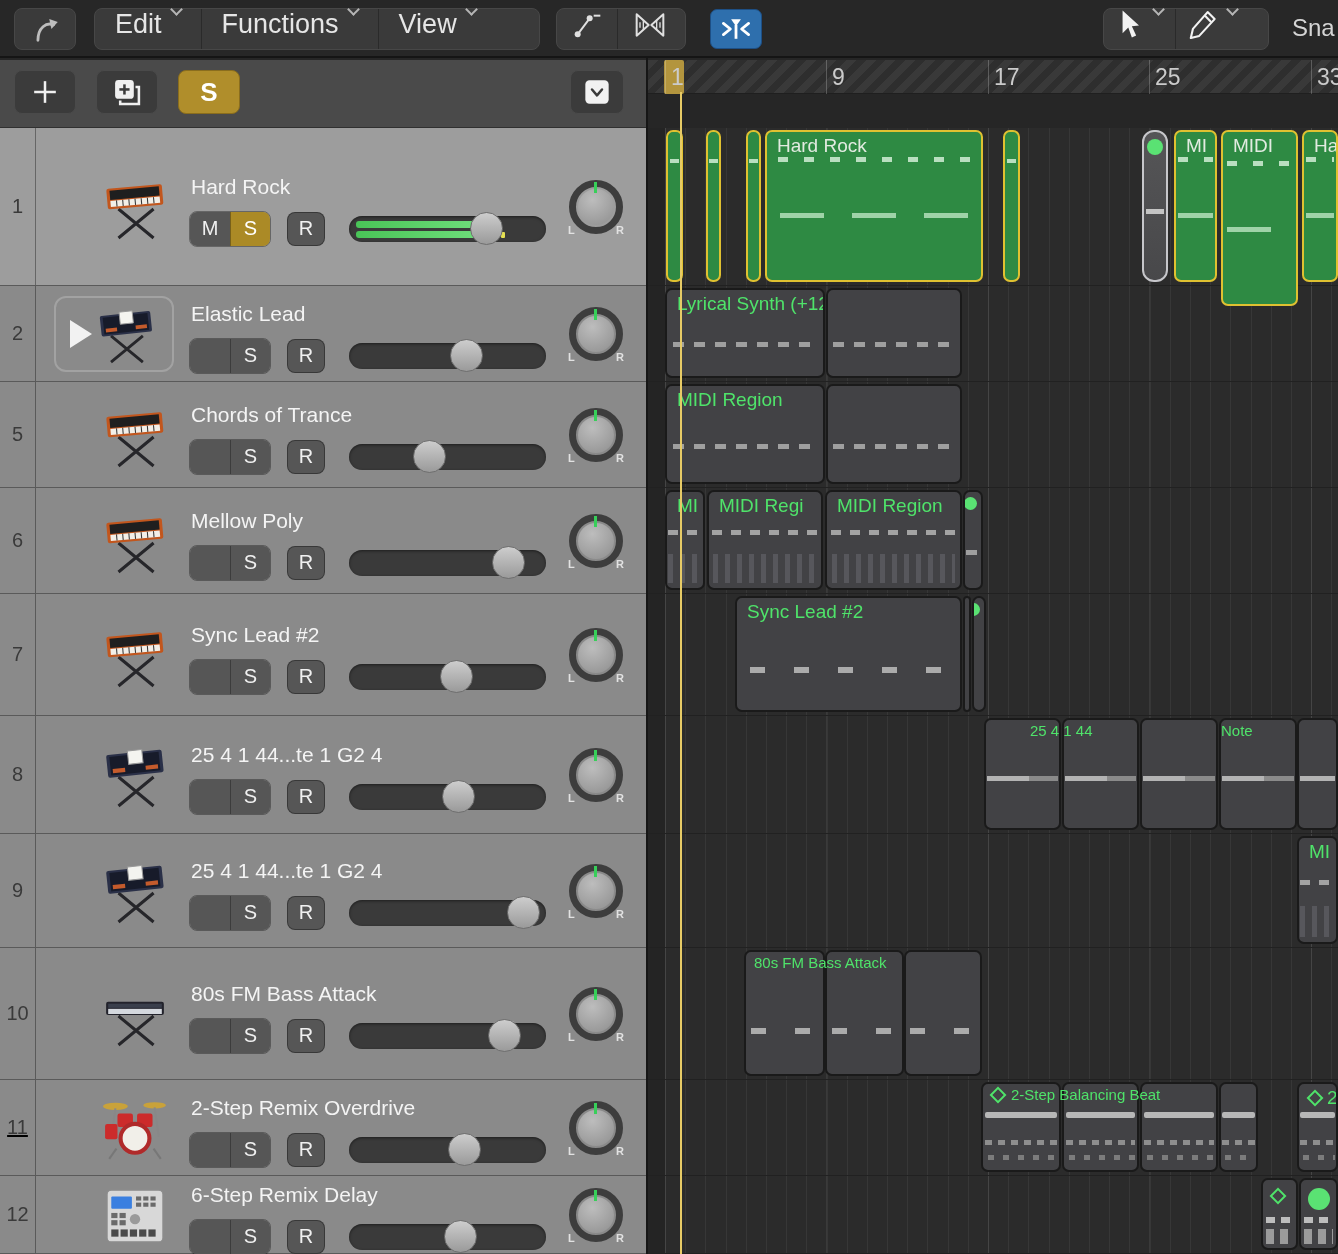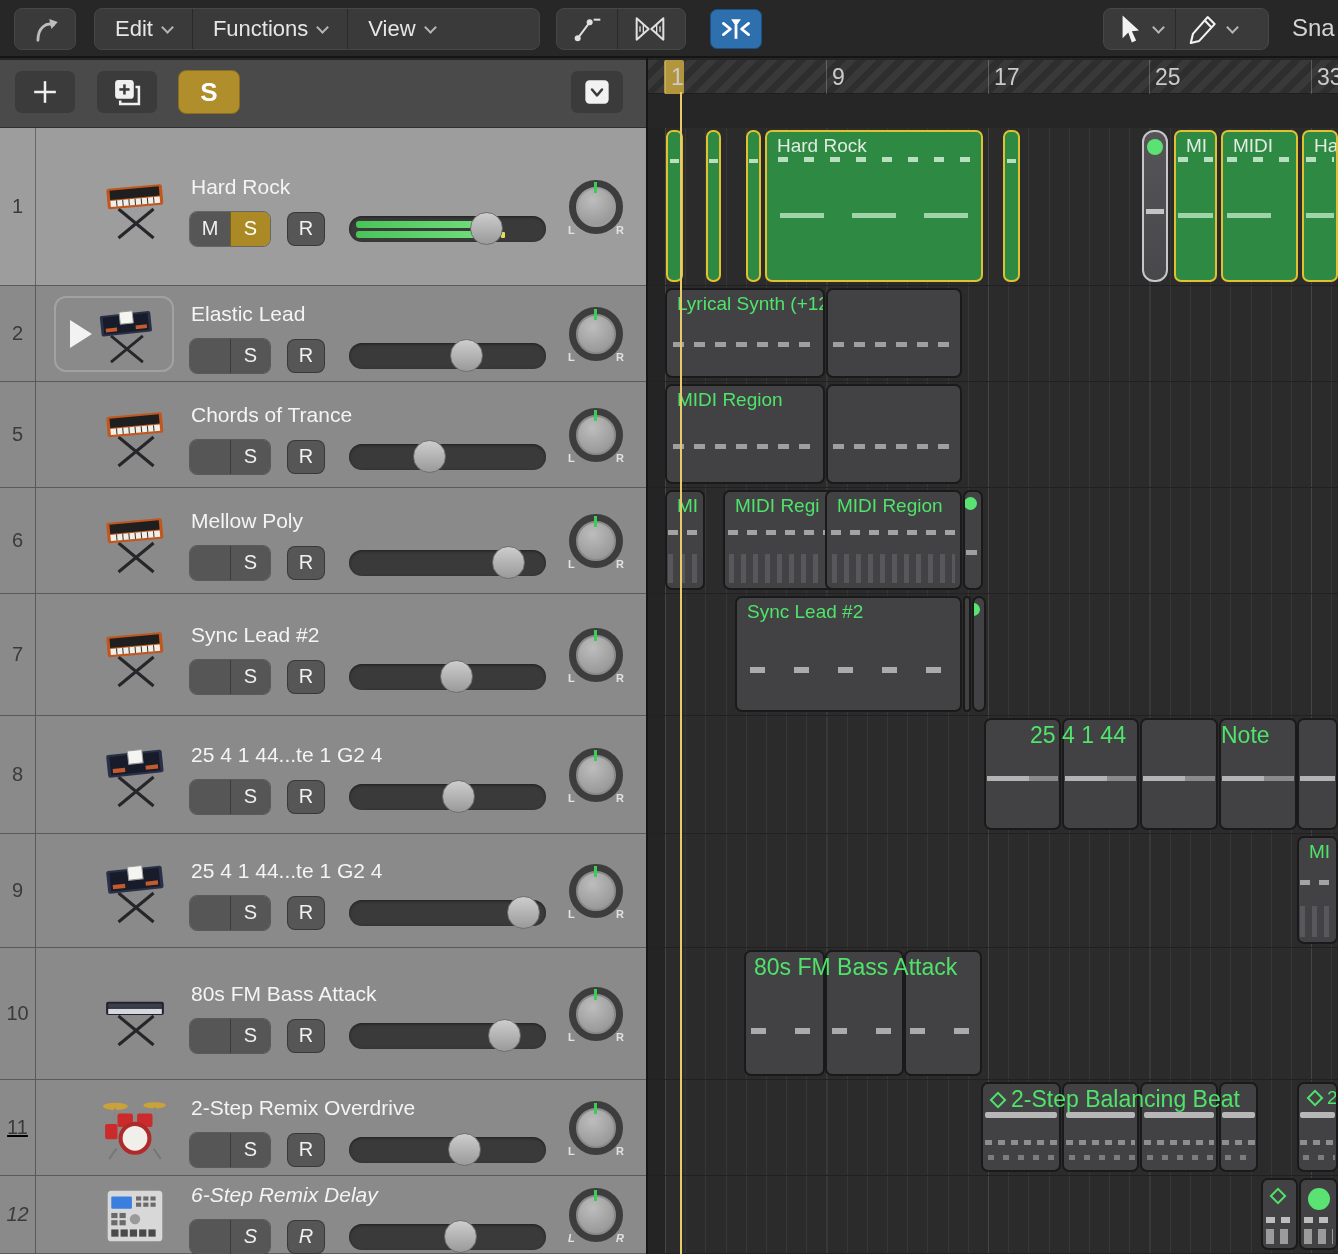--- a/index.html
+++ b/index.html
@@ -3,21 +3,21 @@
 <meta charset="utf-8">
 <style>
   html,body{margin:0;padding:0;background:#1d1d1d;}
   *{box-sizing:border-box;font-family:"Liberation Sans",sans-serif;}
   #screen{position:relative;width:1338px;height:1254px;background:#262626;overflow:hidden;}
 
   
   #toolbar{position:absolute;left:0;top:0;width:1338px;height:58px;background:#272727;border-bottom:2px solid #151515;}
   .tbtn{position:absolute;top:8px;height:42px;background:#3a3a3a;border:1px solid #474747;border-radius:8px;display:flex;align-items:center;justify-content:center;}
   .menugroup{position:absolute;top:8px;height:42px;background:#3a3a3a;border:1px solid #474747;border-radius:8px;display:flex;align-items:stretch;}
-  .menuitem{display:flex;align-items:center;gap:10px;padding:0 20px;color:#e6e6e6;font-size:22px;border-right:1px solid #2a2a2a;cursor:default;}
+  .menuitem{display:flex;gap:10px;padding:0 20px;color:#e6e6e6;font-size:27px;border-right:1px solid #2a2a2a;cursor:default;}
   .menuitem:last-child{border-right:none;}
   .chev{width:9px;height:9px;border-right:2px solid #b5b5b5;border-bottom:2px solid #b5b5b5;transform:rotate(45deg);margin-top:-4px;}
   #catch-btn{position:absolute;left:710px;top:9px;width:52px;height:40px;background:#2e6fad;border:1px solid #1d4f85;border-radius:7px;display:flex;align-items:center;justify-content:center;}
   #snap-label{position:absolute;left:1292px;top:14px;color:#d5d5d5;font-size:24px;white-space:nowrap;}
 
   
   #subbar-left{position:absolute;left:0;top:60px;width:648px;height:68px;background:#4a4a4a;border-bottom:1px solid #303030;}
   .sbtn{position:absolute;top:10px;width:62px;height:44px;background:#3b3b3b;border:1px solid #4a4a4a;border-radius:8px;display:flex;align-items:center;justify-content:center;color:#ececec;}
   .sbtn.gold{background:#b08e2b;border-color:#8a6d1d;color:#fff;font-size:26px;font-weight:bold;}
 
@@ -69,21 +69,21 @@
                      repeating-linear-gradient(90deg,rgba(255,255,255,.07) 0 1px,transparent 1px 161.5px);
     background-position:17px 0,17px 0;}
   #lanes .gutter{position:absolute;left:0;top:0;width:17px;height:1126px;background:#242424;}
   .lane{position:relative;width:690px;border-bottom:1px solid #212121;}
   .region{position:absolute;top:2px;border-radius:7px;overflow:hidden;}
   .region.gray{background:#424245;border:2px solid #1a1a1a;}
   .region.green{background:#2e8a43;border:2px solid #dfc131;}
   .region.take{background:linear-gradient(#555557,#48484a);border:2px solid #c6c6ca;border-radius:12px;}
   .rlabel{position:absolute;left:10px;top:3px;font-size:19px;color:#4fe36a;white-space:nowrap;display:flex;align-items:center;gap:6px;}
   .region.green .rlabel{color:#e2ebe1;}
-  .lanelabel{position:absolute;top:6px;font-size:23px;color:#4fe36a;white-space:nowrap;z-index:3;display:flex;align-items:center;gap:7px;}
+  .lanelabel{position:absolute;top:6px;font-size:15px;color:#4fe36a;white-space:nowrap;z-index:3;display:flex;align-items:center;gap:7px;}
   .dot{position:absolute;top:5px;right:4px;width:13px;height:13px;border-radius:50%;background:#5ae273;}
   .dot.center{left:50%;right:auto;transform:translateX(-50%);top:7px;width:16px;height:16px;}
   .dot.big{left:50%;right:auto;transform:translateX(-50%);top:8px;width:22px;height:22px;}
   .dia{width:12px;height:12px;border:2px solid #4fe36a;transform:rotate(45deg);flex:none;}
   .dia.center{position:absolute;left:50%;top:10px;margin-left:-8px;}
 
   
   .p-mel::before{content:"";position:absolute;left:4%;right:4%;top:60%;height:5px;
     background:repeating-linear-gradient(90deg,#9f9f9f 0 11px,transparent 11px 21px);}
   .p-line::before{content:"";position:absolute;left:2%;right:2%;top:52%;height:5px;
@@ -595,21 +595,21 @@
           </div>
           <div class="pan">
             <div class="ring"></div>
             <div class="pk"></div>
             <div class="ptick"></div>
             <span class="pl">L</span>
             <span class="pr">R</span>
           </div>
         </div>
       </div>
-      <div class="trow" style="height: 78px; font-style: italic;">
+      <div class="trow" style="height: 78px;">
         <div class="tnum">12</div>
         <div class="tbody">
           <div class="ticon">
             <svg width="100%" height="100%" viewBox="0 0 64 64">
               <rect x="5" y="8" width="54" height="50" rx="4" fill="#d8d8d8" stroke="#8e8e8e"></rect>
               <rect x="9" y="14" width="20" height="12" rx="1" fill="#3a7fe0"></rect>
               <g fill="#6a6a6a">
                 <rect x="33" y="14" width="5" height="4"></rect>
                 <rect x="40" y="14" width="5" height="4"></rect>
                 <rect x="47" y="14" width="5" height="4"></rect>
@@ -665,21 +665,21 @@
         </div>
         <div class="region green p-gsliver" style="left: 355px; width: 17px; height: 152px;"></div>
         <div class="region take p-take" style="left: 494px; width: 26px; height: 152px;">
           <div class="dot center"></div>
         </div>
         <div class="region green p-gnotes" style="left: 526px; width: 43px; height: 152px;">
           <div class="rlabel">
             <span>MI</span>
           </div>
         </div>
-        <div class="region green p-gnotes" style="left: 573px; width: 77px; height: 152px;">
+        <div class="region green p-gnotes" style="left: 573px; width: 77px; height: 176px;">
           <div class="rlabel">
             <span>MIDI</span>
           </div>
         </div>
         <div class="region green p-gnotes" style="left: 654px; width: 36px; height: 152px;">
           <div class="rlabel">
             <span>Ha</span>
           </div>
         </div>
       </div>
@@ -698,21 +698,21 @@
           </div>
         </div>
         <div class="region gray p-mel" style="left: 178px; width: 136px; height: 100px;"></div>
       </div>
       <div class="lane" style="height: 106px;">
         <div class="region gray p-melbars" style="left: 17px; width: 40px; height: 100px;">
           <div class="rlabel">
             <span>MI</span>
           </div>
         </div>
-        <div class="region gray p-melbars" style="left: 59px; width: 116px; height: 100px; margin-left: 16px;">
+        <div class="region gray p-melbars" style="left: 59px; width: 116px; height: 100px;">
           <div class="rlabel">
             <span>MIDI Regi</span>
           </div>
         </div>
         <div class="region gray p-melbars" style="left: 177px; width: 137px; height: 100px;">
           <div class="rlabel">
             <span>MIDI Region</span>
           </div>
         </div>
         <div class="region gray p-mel" style="left: 315px; width: 20px; height: 100px;">

